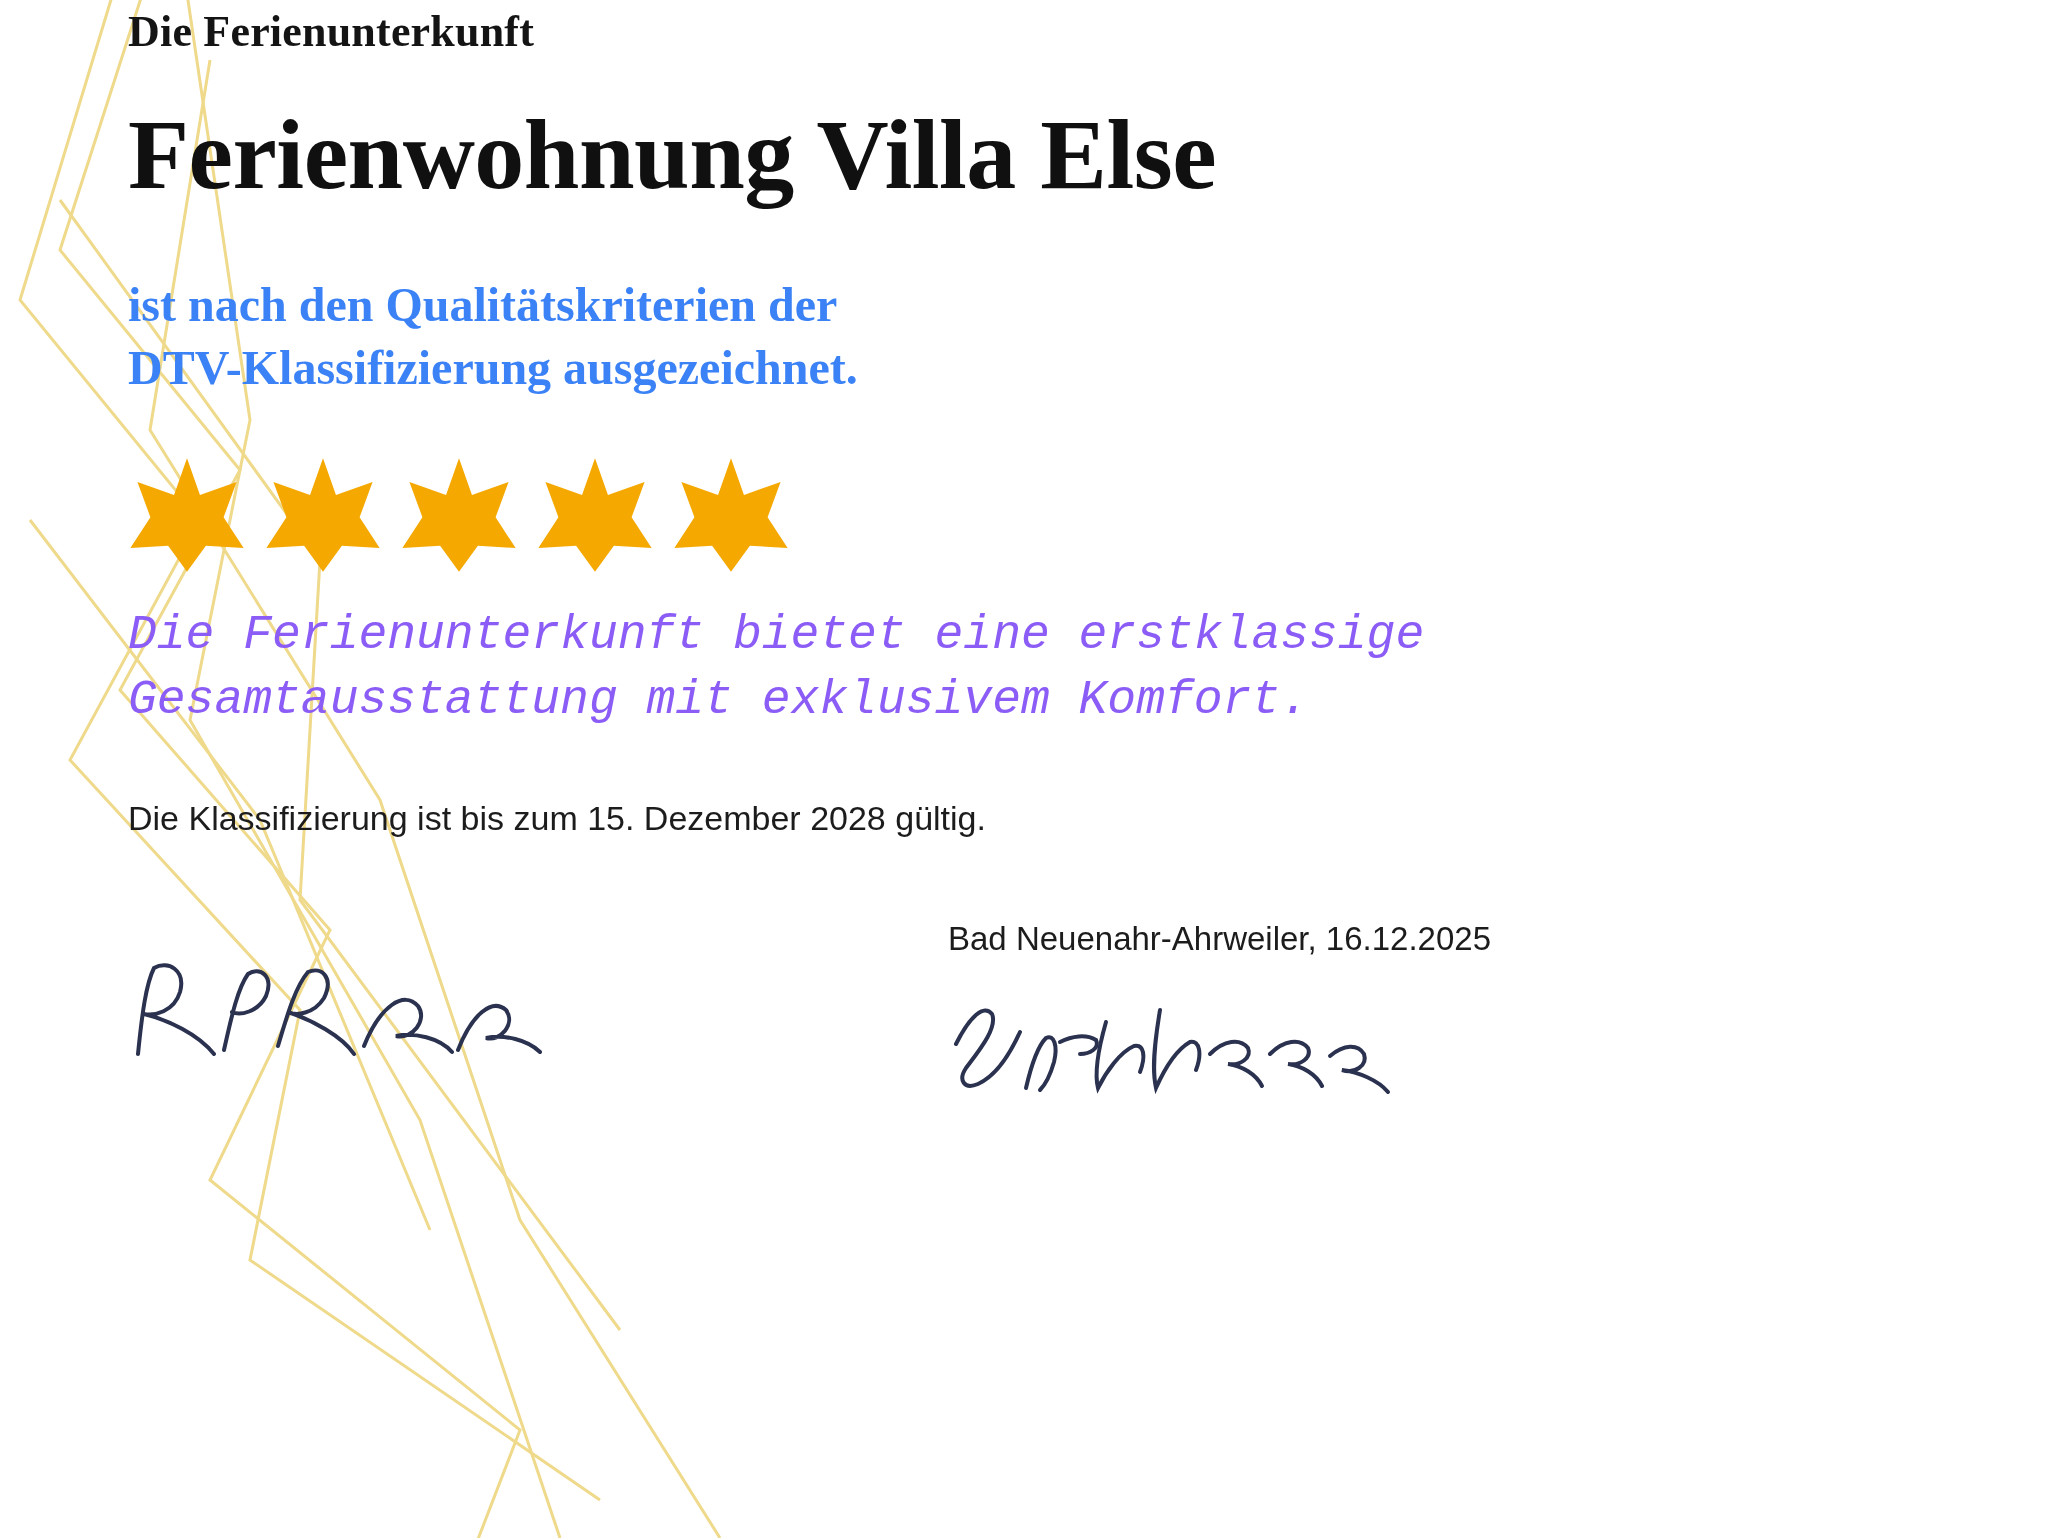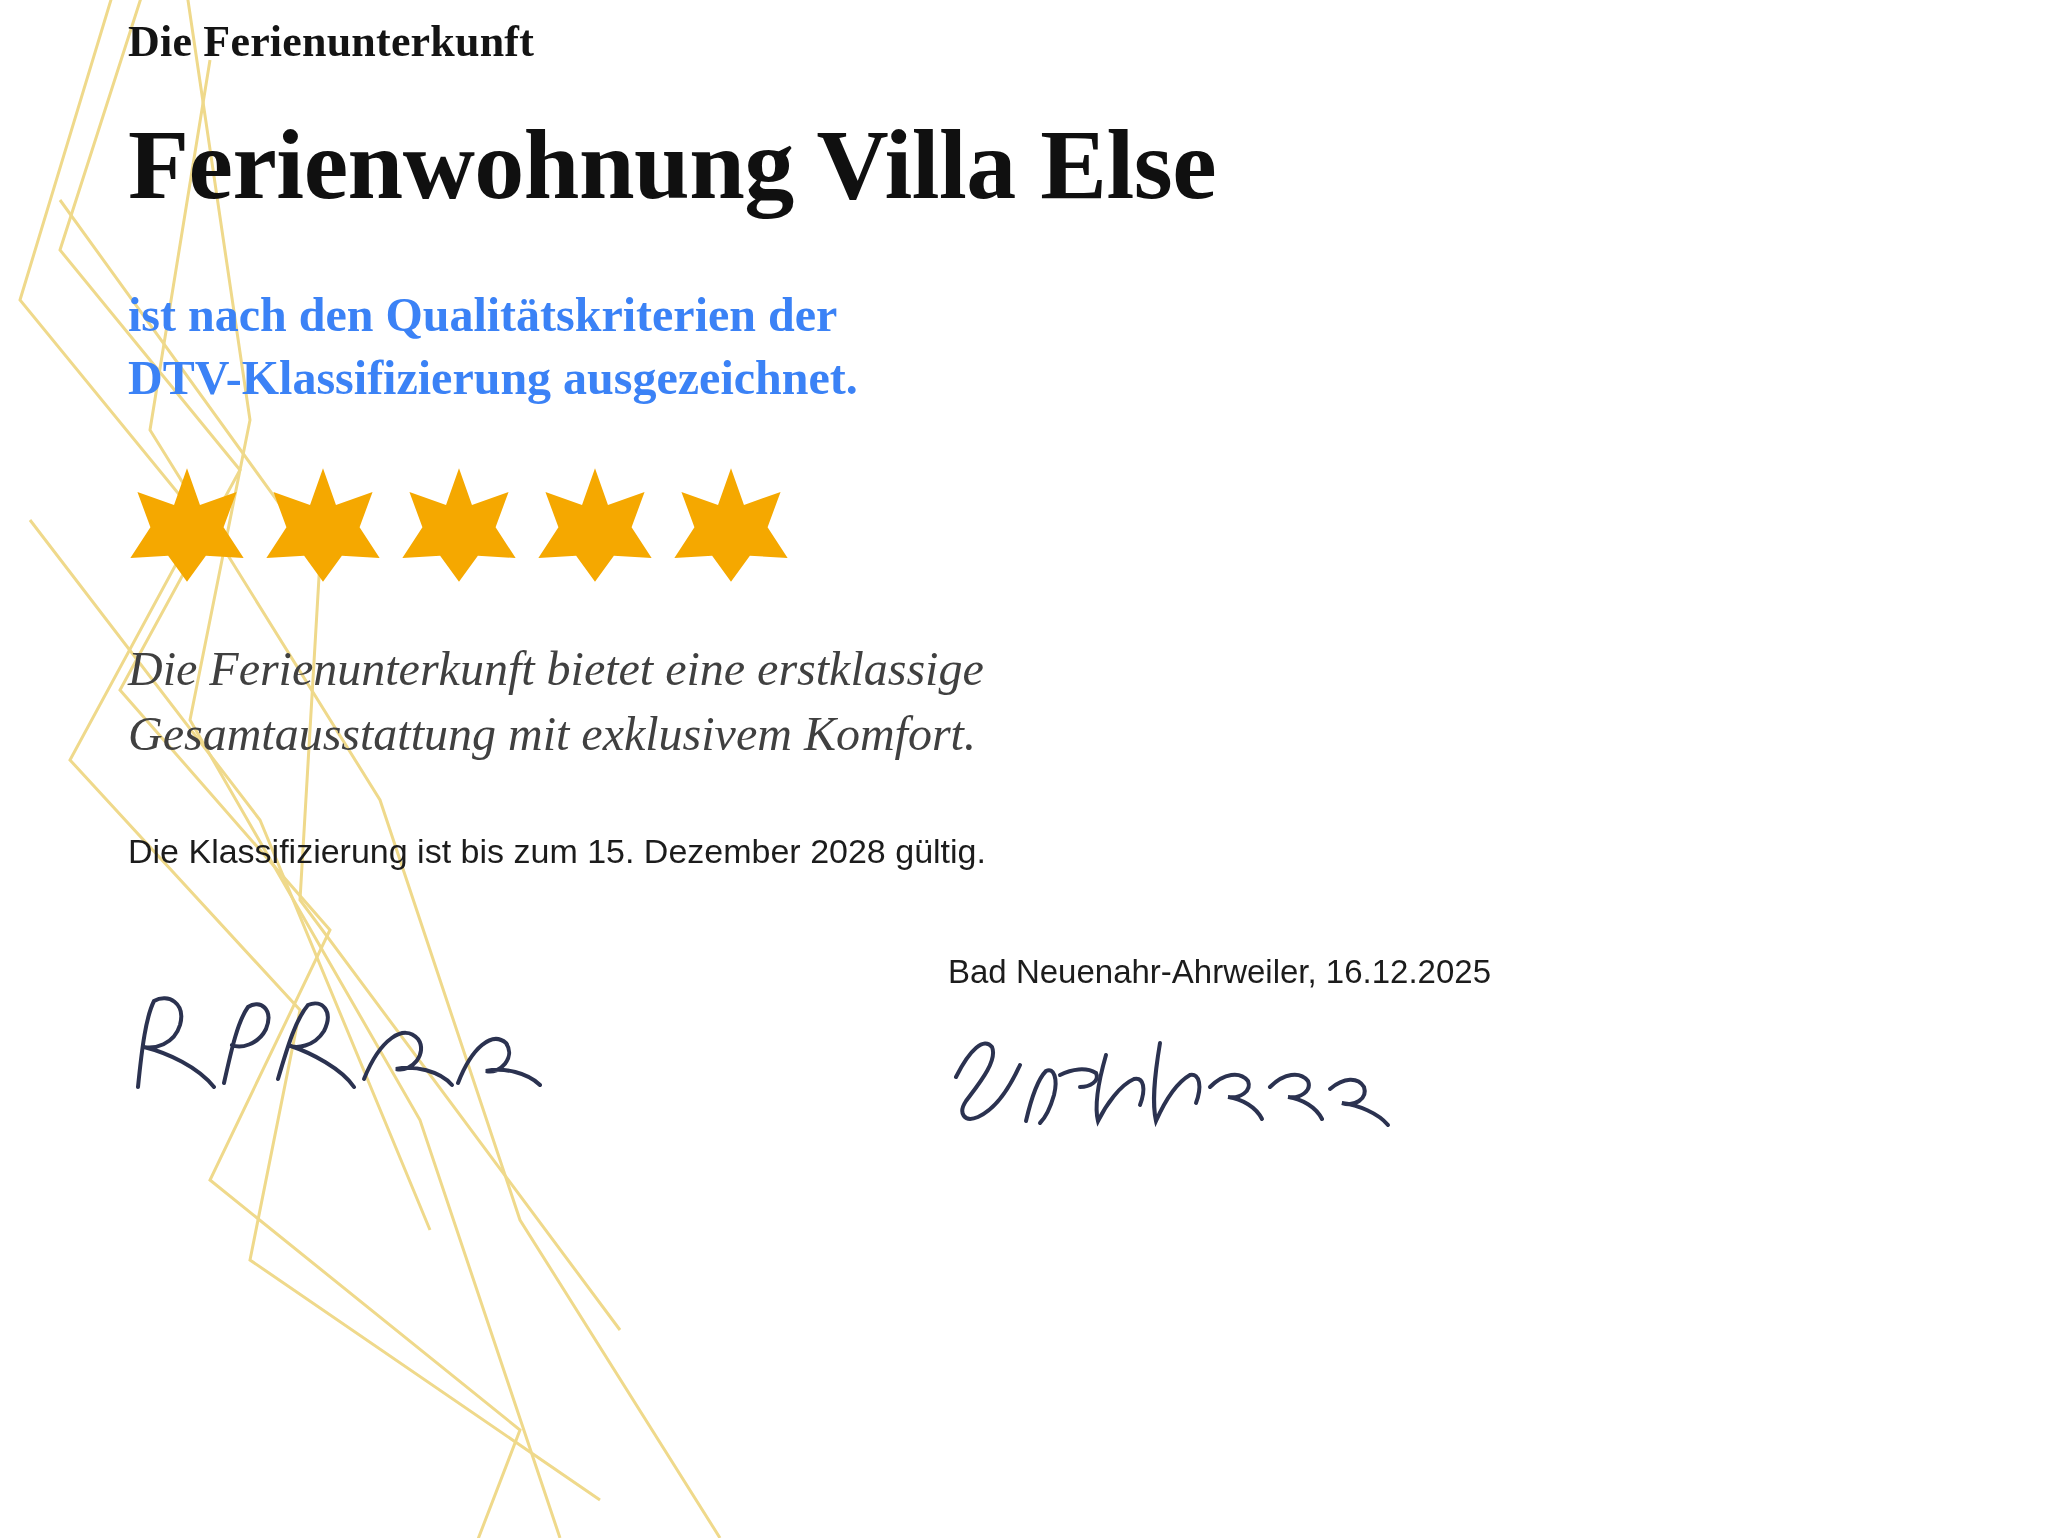--- a/index.html
+++ b/index.html
@@ -41,21 +41,21 @@
     width: 1800px;
     height: 1538px;
   }
 
   .eyebrow {
     font-family: "Liberation Serif", serif;
     font-weight: bold;
     font-size: 44px;
     letter-spacing: 0.2px;
     color: #141414;
-    margin-top: 16px;
+    margin-top: 6px;
   }
 
   .main-title {
     font-family: "Liberation Serif", serif;
     font-weight: bold;
     font-size: 100px;
     line-height: 1.12;
     color: #101010;
     margin-top: 42px;
     letter-spacing: -0.5px;
@@ -84,26 +84,26 @@
     align-items: center;
   }
 
   .star-icon {
     width: 118px;
     height: 118px;
     display: block;
   }
 
   .praise {
-    margin-top: 52px;
-    font-family: Liberation Serif, serif;
+    margin-top: 29px;
+    font-family: Liberation Mono, monospace;
     font-style: italic;
     font-size: 48px;
     line-height: 1.36;
-    color: #404040;
+    color: #8b5cf6;
   }
 
   .validity {
     margin-top: 66px;
     font-size: 34px;
     color: #1c1c1c;
   }
 
   .signature-row {
     margin-top: 82px;

